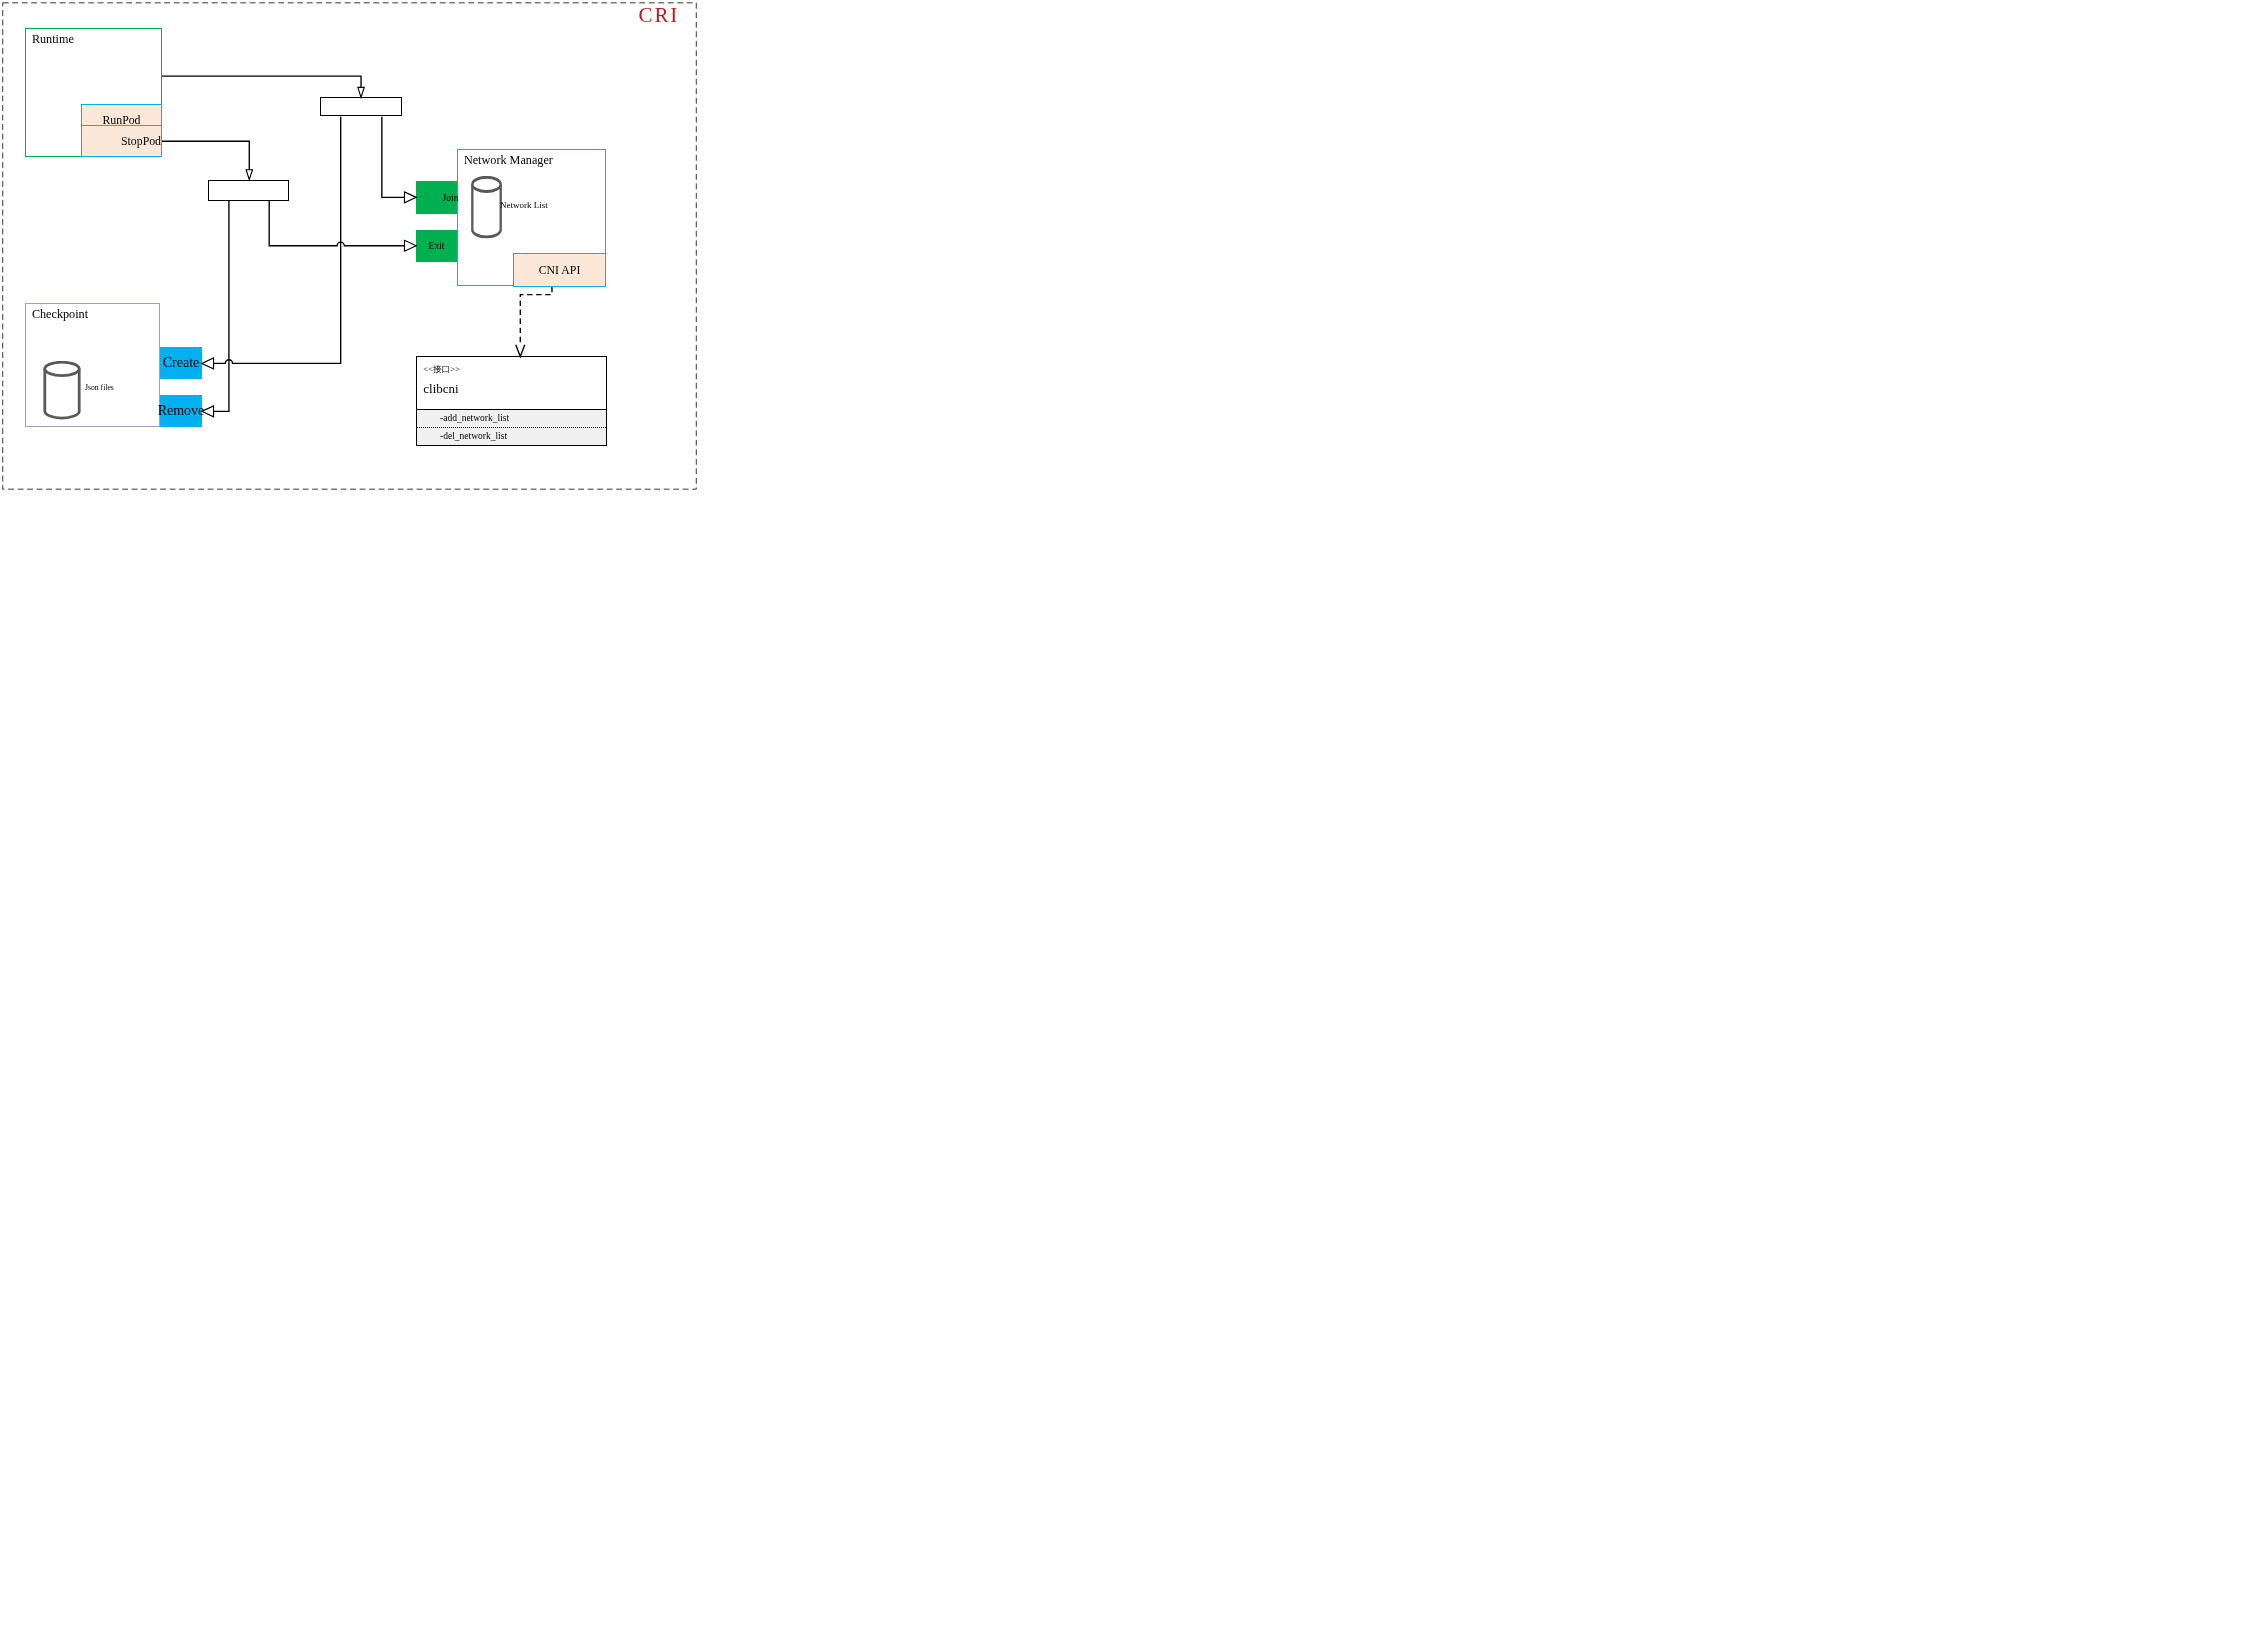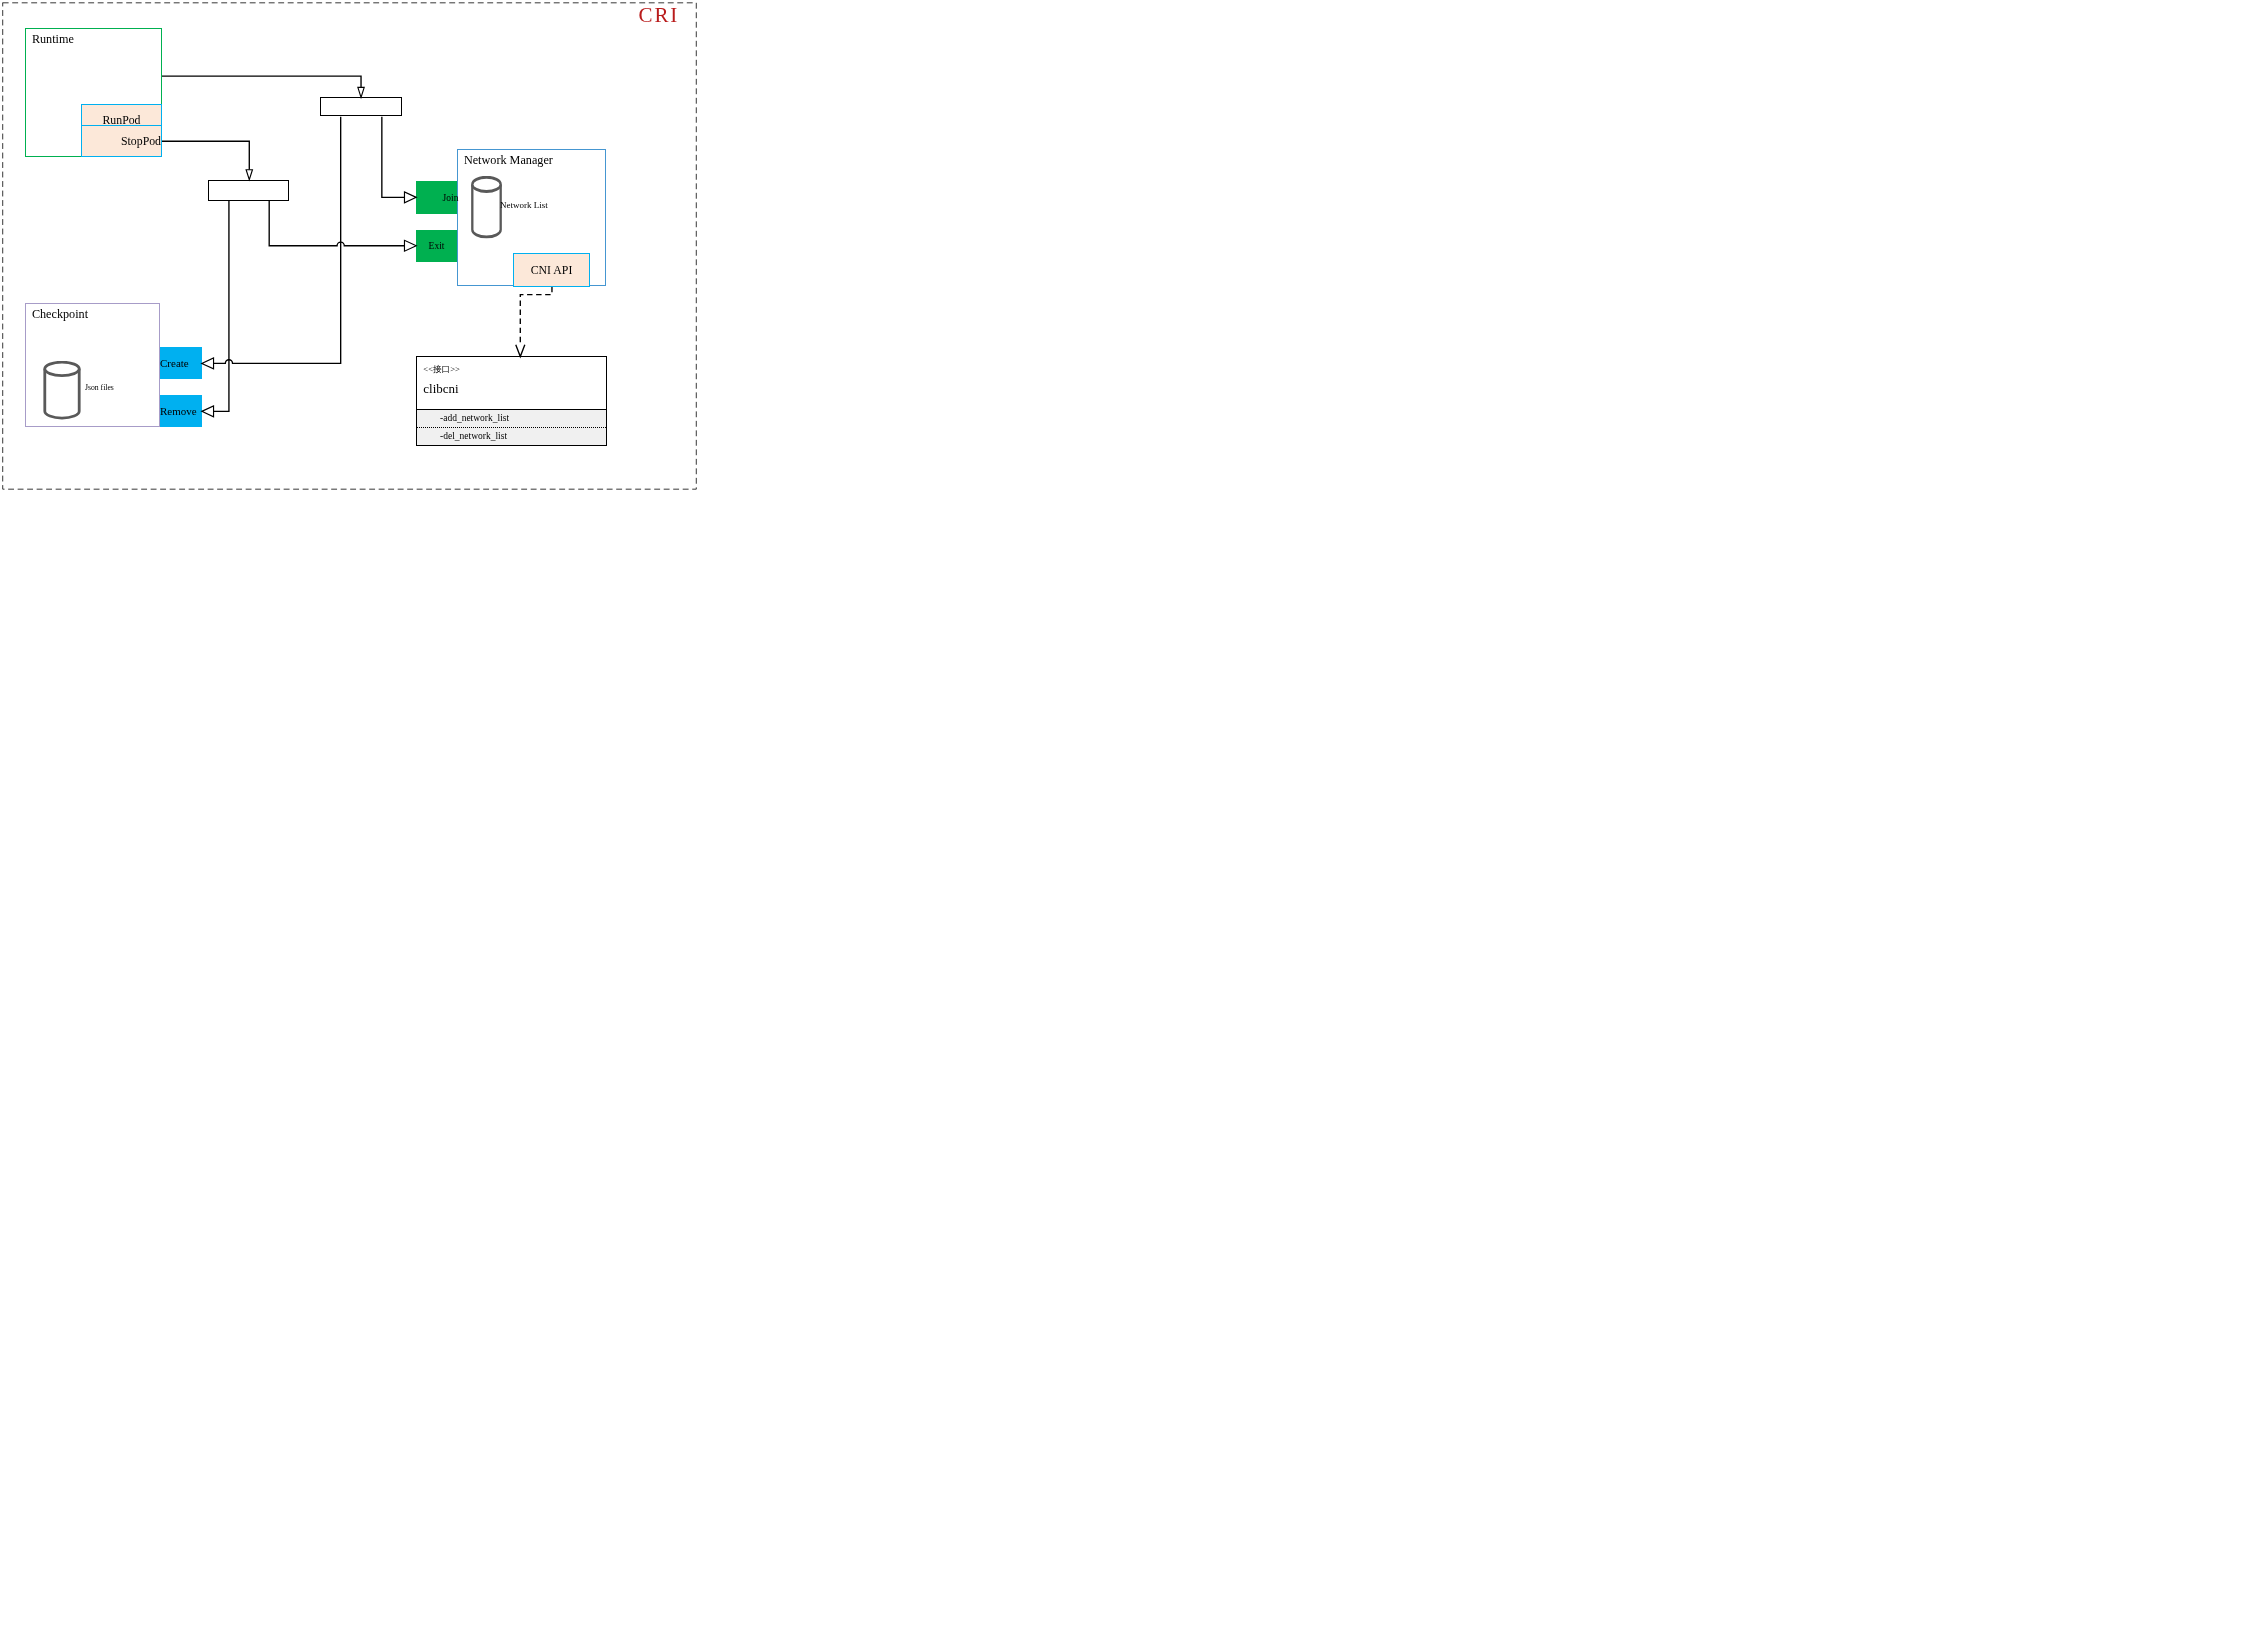--- a/index.html
+++ b/index.html
@@ -10,25 +10,25 @@
   .abs{position:absolute;box-sizing:border-box;}
   
   #runtime-frame{left:25px;top:28px;width:137px;height:129px;border:0.7px solid #00B050;background:#fff;}
   #network-manager-frame{left:457px;top:149px;width:149px;height:137px;border:0.7px solid #4596D1;background:#fff;}
   #checkpoint-frame{left:25px;top:303px;width:135px;height:124px;border:0.7px solid #A79CC8;background:#fff;}
   .frame-label{position:absolute;left:5.9px;top:2.7px;font-size:12.2px;white-space:nowrap;}
   
   .peach-box{background:#FCE8D9;border:1.1px solid #00B0F0;display:flex;align-items:center;justify-content:center;font-size:11.8px;}
   #runpod-box{left:81px;top:60px;width:81px;height:32px;margin-top:44px;}
   #stoppod-box{left:81px;top:125px;width:81px;height:32px;justify-content:flex-end;}
-  #cniapi-box{left:513px;top:253px;width:77px;height:34px;}
+  #cniapi-box{left:513px;top:253px;width:93px;height:34px;}
   .green-box{background:#00B050;display:flex;align-items:center;justify-content:center;font-size:9.5px;}
   #join-box{left:416px;top:181px;width:41px;height:33px;padding-left:28px;}
   #exit-box{left:416px;top:230px;width:41px;height:32px;}
-  .cyan-box{background:#00B0F0;display:flex;align-items:center;font-size:11px;}
+  .cyan-box{background:#00B0F0;display:flex;align-items:center;justify-content:center;font-size:14px;}
   #create-box{left:160px;top:347px;width:42px;height:32px;}
   #remove-box{left:160px;top:395px;width:42px;height:32px;}
   
   .fork-bar{background:#fff;border:1.4px solid #000;}
   #fork-bar-1{left:320px;top:97px;width:82px;height:19.4px;}
   #fork-bar-2{left:208px;top:180px;width:81px;height:21px;}
   
   #clibcni-box{left:416px;top:356px;width:191px;height:90px;border:1.4px solid #000;background:#fff;}
   #clibcni-title{position:relative;height:52px;}
   #clibcni-stereotype{position:absolute;left:6.3px;top:7.2px;font-size:8.6px;}

